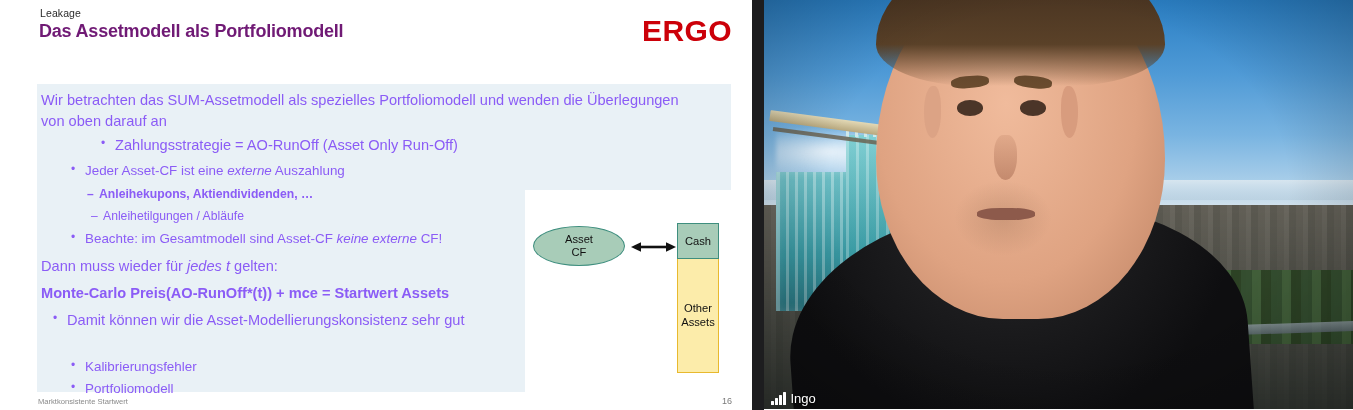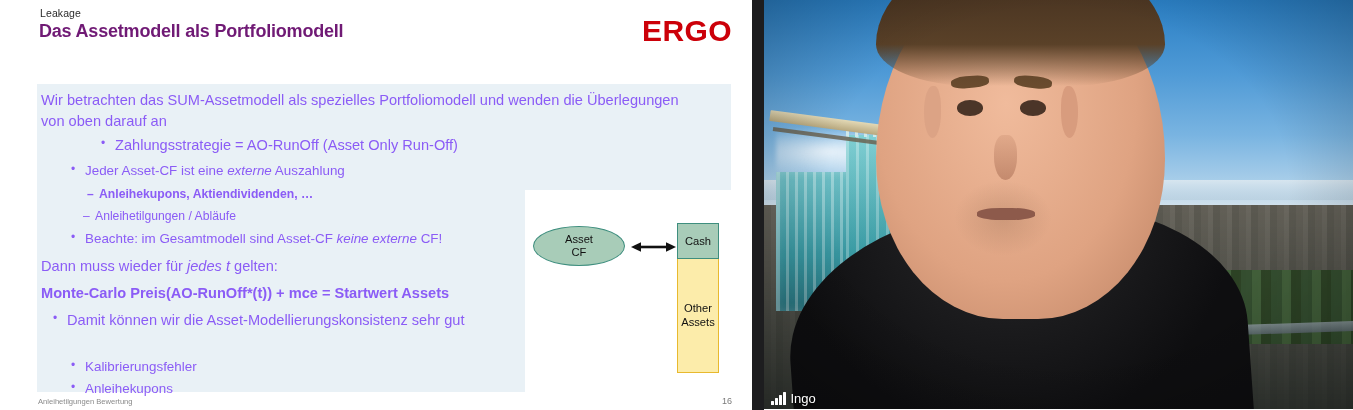--- a/index.html
+++ b/index.html
@@ -347,36 +347,36 @@
       <div class="ln lead" style="left:4px; top:9px;">Wir betrachten das SUM-Assetmodell als spezielles Portfoliomodell und wenden die Überlegungen</div>
       <div class="ln lead" style="left:4px; top:30px;">von oben darauf an</div>
 
       <div class="ln b1 bullet-dot" style="left:30px; top:54px;margin-left:48px;">Zahlungsstrategie = AO-RunOff (Asset Only Run-Off)</div>
 
       <div class="ln b2 bullet-dot" style="left:48px; top:80px;">
         <span>Jeder Asset-CF ist eine </span><span class="it">externe</span><span> Auszahlung</span>
       </div>
 
       <div class="ln b3 dash" style="left:62px; top:104px;font-weight:bold;">Anleihekupons, Aktiendividenden, …</div>
-      <div class="ln b3 dash" style="left:58px; top:126px;">Anleihetilgungen / Abläufe</div>
+      <div class="ln b3 dash" style="left:66px; top:126px;">Anleihetilgungen / Abläufe</div>
 
       <div class="ln b2 bullet-dot" style="left:48px; top:148px;">
         <span>Beachte: im Gesamtmodell sind Asset-CF </span><span class="it">keine externe</span><span> CF!</span>
       </div>
 
       <div class="ln lead" style="left:4px; top:175px;">
         <span>Dann muss wieder für </span><span class="it">jedes t</span><span> gelten:</span>
       </div>
 
       <div class="ln formula" style="left:4px; top:202px;">Monte-Carlo Preis(AO-RunOff*(t)) + mce = Startwert Assets</div>
 
       <div class="ln b1 bullet-dot" style="left:30px; top:229px;">Damit können wir die Asset-Modellierungskonsistenz sehr gut</div>
 
       <div class="ln b2 bullet-dot" style="left:48px; top:276px;">Kalibrierungsfehler</div>
-      <div class="ln b2 bullet-dot" style="left:48px; top:298px;">Anleihekupons</div>
+      <div class="ln b2 bullet-dot" style="left:48px; top:298px;">Portfoliomodell</div>
     </div>
 
     <div class="diagram">
       <div class="ellipse">
         <span>Asset</span>
         <span>CF</span>
       </div>
 
       <svg class="arrow" viewBox="0 0 45 12">
         <line x1="9" y1="6" x2="36" y2="6" stroke="#111" stroke-width="2.6"></line>
@@ -386,21 +386,21 @@
 
       <div class="stack">
         <div class="cash-box">Cash</div>
         <div class="other-box">
           <span>Other</span>
           <span>Assets</span>
         </div>
       </div>
     </div>
 
-    <div class="footer-left">Anleihetilgungen Bewertung</div>
+    <div class="footer-left">Marktkonsistente Startwert</div>
     <div class="footer-page">16</div>
   </div>
 
   <div id="divider"></div>
 
   <div id="video">
 
     <div class="sky"></div>
     <div class="clouds"></div>
     <div class="haze"></div>

